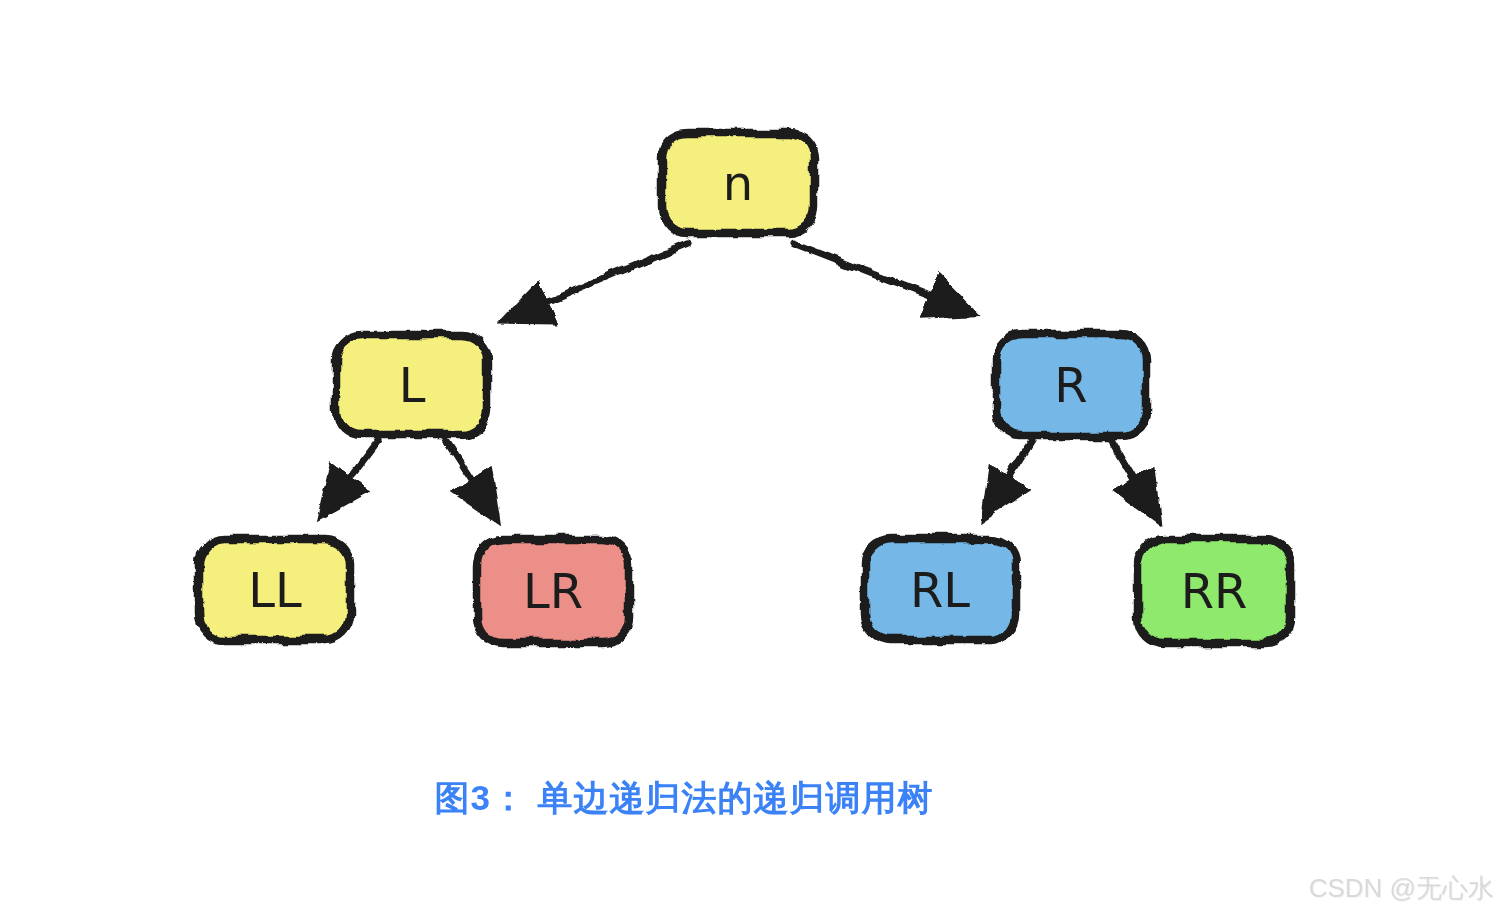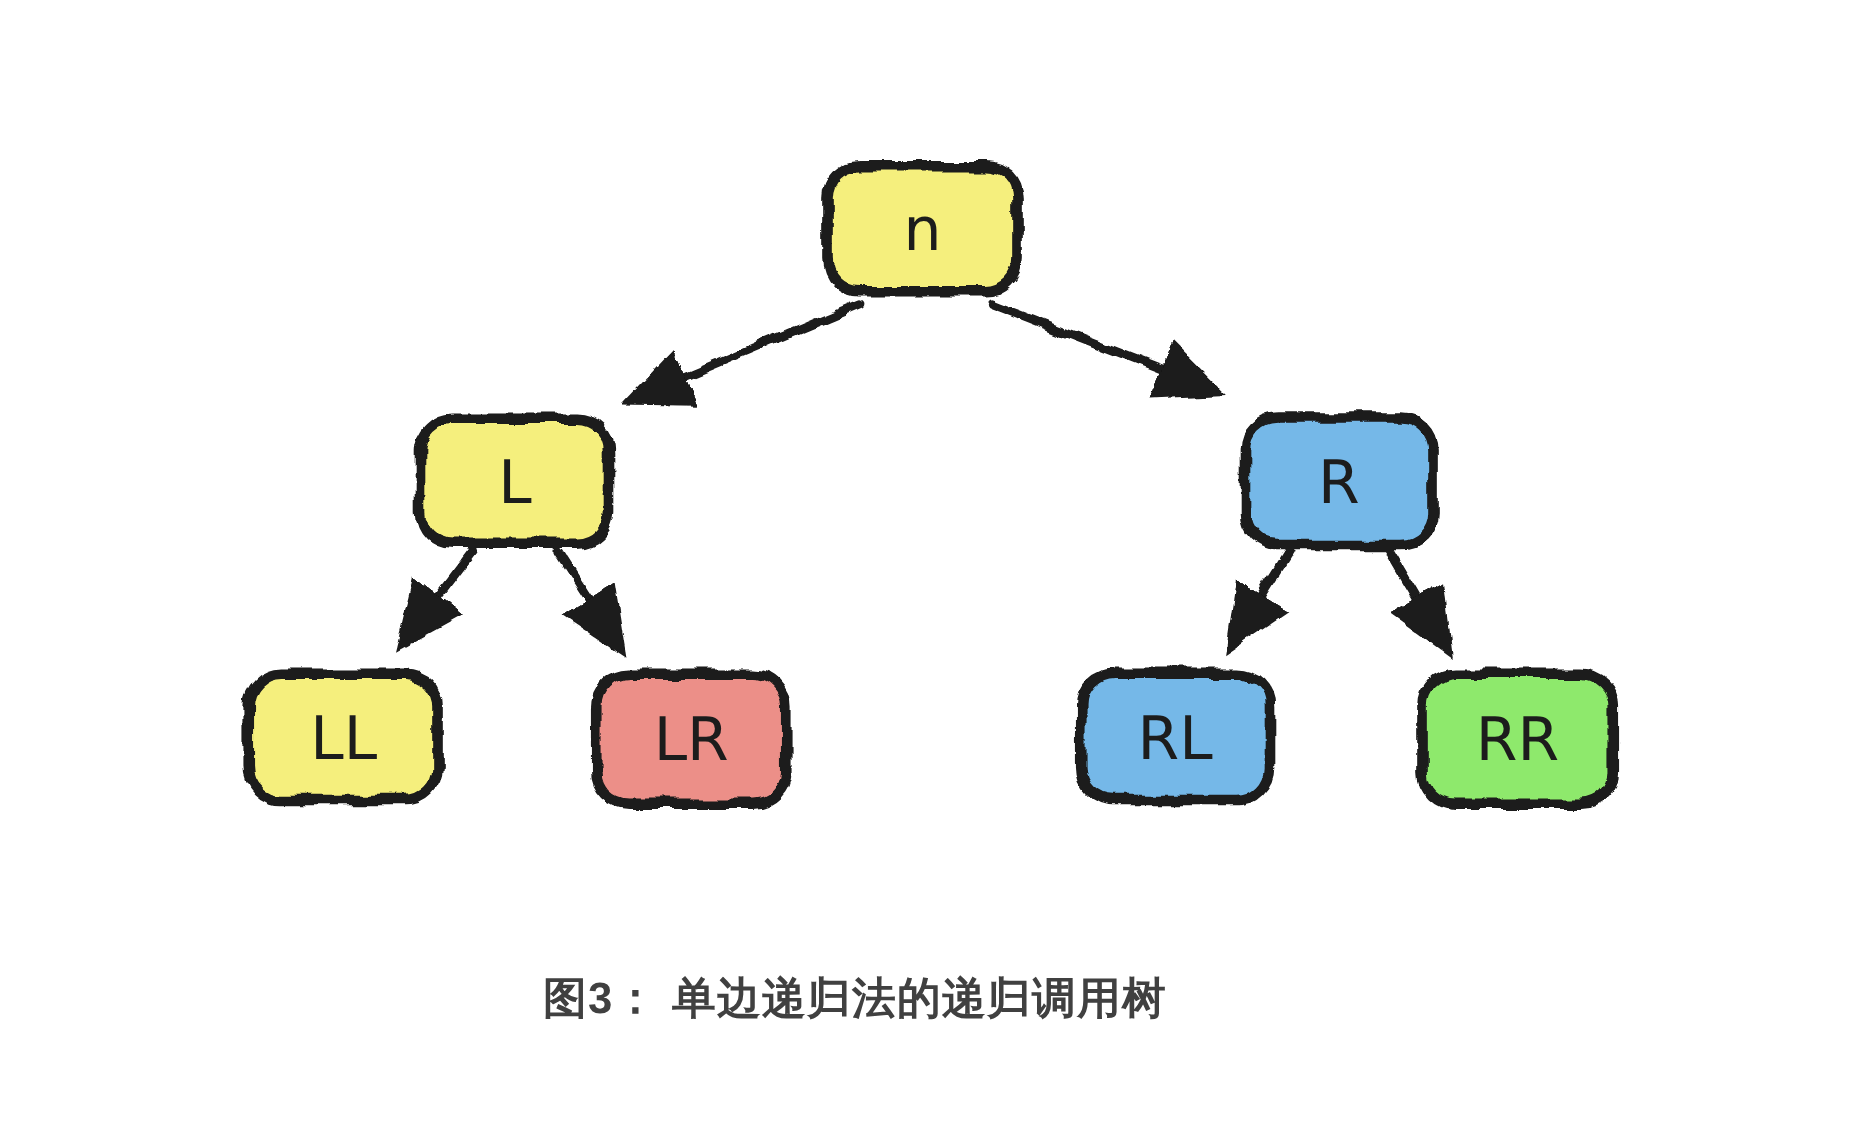--- a/index.html
+++ b/index.html
@@ -29,21 +29,21 @@
   }
   .caption {
     position: absolute;
     left: 684px;
     top: 775px;
     transform: translateX(-50%);
     white-space: nowrap;
     font-family: "Liberation Sans", "DejaVu Sans", sans-serif;
     font-size: 35px;
     font-weight: 700;
-    color: #404040;
+    color: #3b82f6;
     letter-spacing: 1px;
   }
   .watermark {
     position: absolute;
     right: 6px;
     top: 871px;
     white-space: nowrap;
     font-family: "Liberation Sans", "DejaVu Sans", sans-serif;
     font-size: 26px;
     color: #d9d9d9;
@@ -91,14 +91,15 @@
       <text class="node-label" x="1071" y="402">R</text>
       <text class="node-label" x="275" y="607">LL</text>
       <text class="node-label" x="553" y="608">LR</text>
       <text class="node-label" x="940" y="607">RL</text>
       <text class="node-label" x="1214" y="608">RR</text>
     </g>
   </svg>
 
   <div class="caption">图3： 单边递归法的递归调用树</div>
 
+  <div class="watermark">CSDN @无心水</div>
 
 </div>
 
 </body></html>

